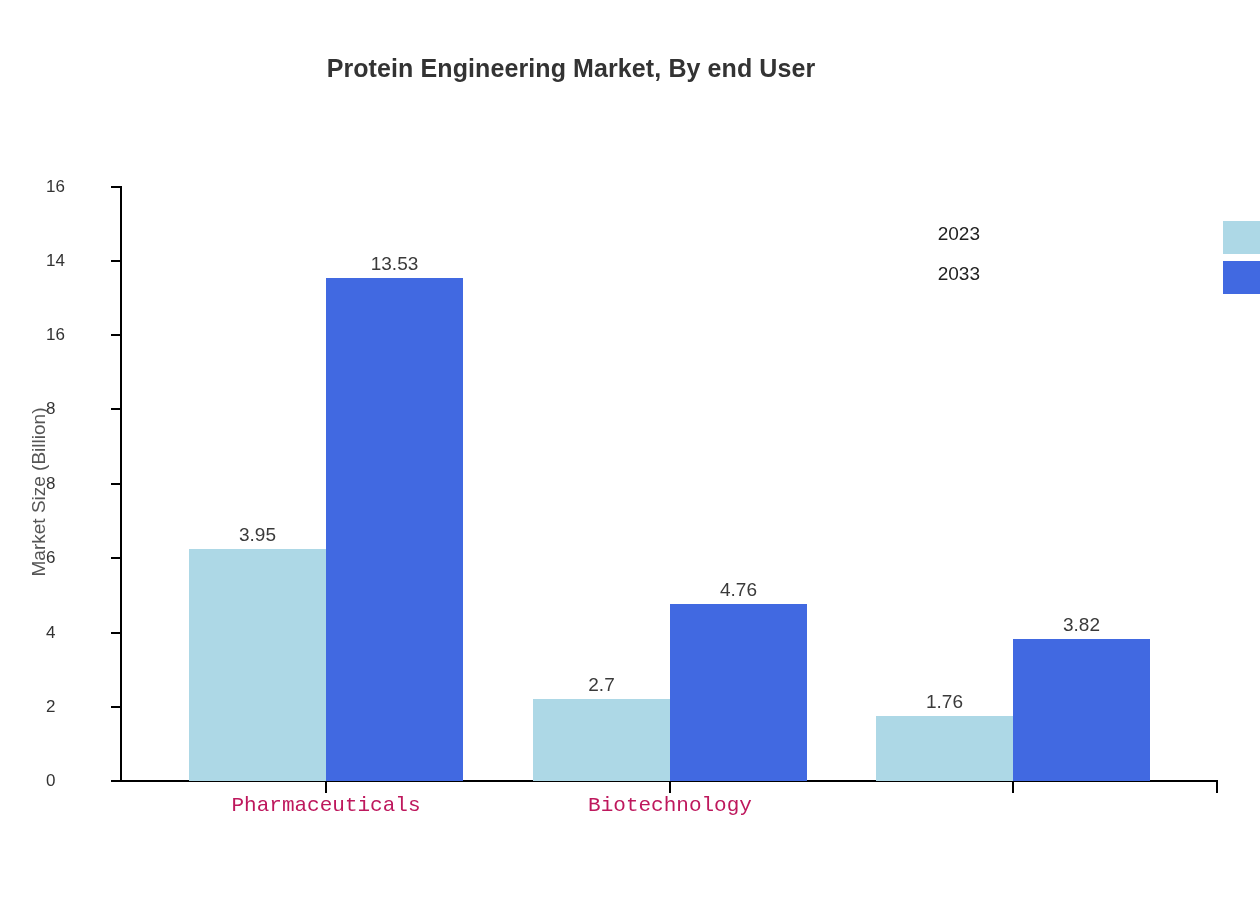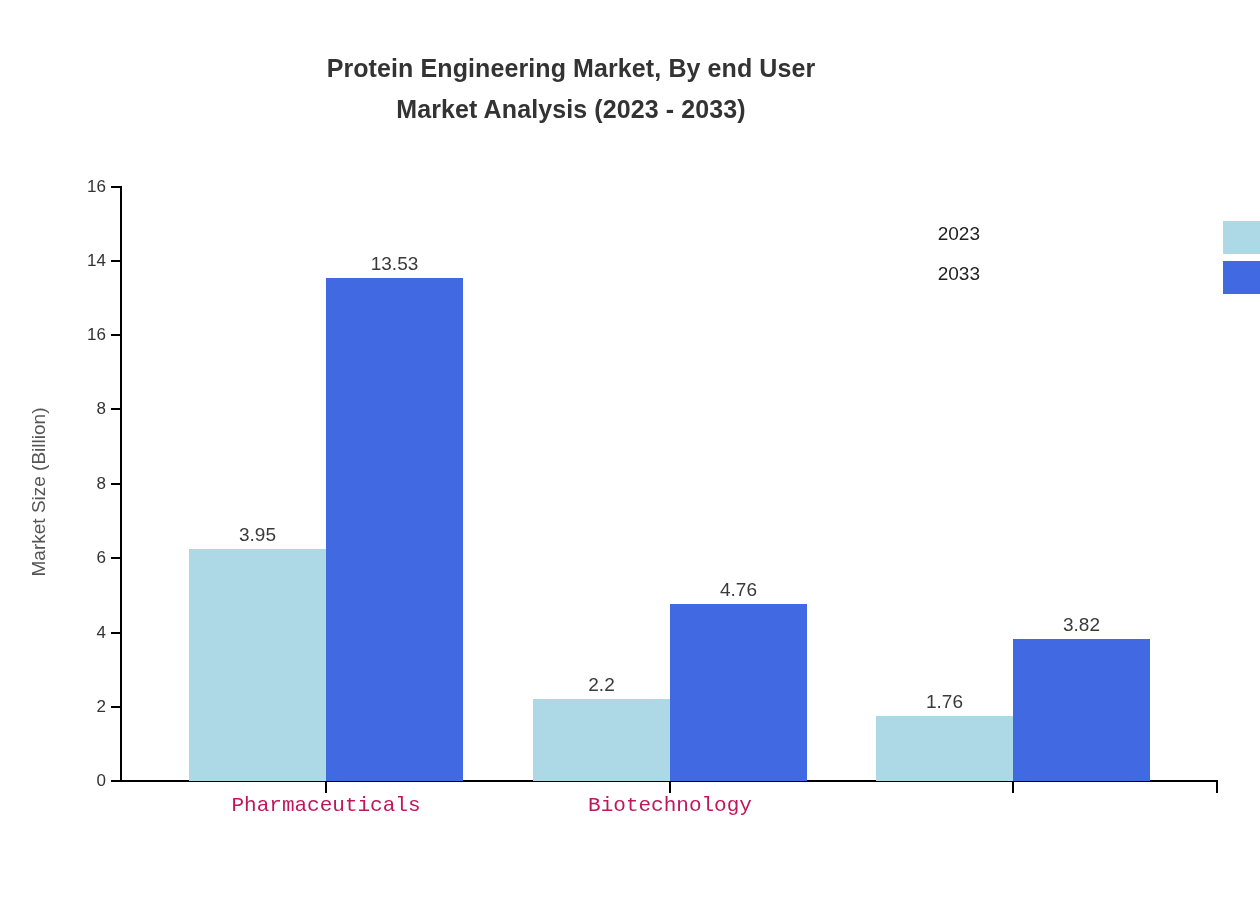--- a/index.html
+++ b/index.html
@@ -30,21 +30,21 @@
   }
   .axis-x{
     position:absolute;left:122px;top:780px;
     width:1096px;height:2px;background:#000000;
   }
   .tick-y{
     position:absolute;width:9px;height:2px;background:#000000;left:111px;
   }
   .ticklabel-y{
     position:absolute;right:1154px;color:#333333;font-size:17px;
-    text-align:right;width:60px;line-height:17px;
+    text-align:left;width:60px;line-height:17px;
   }
   .tick-x{
     position:absolute;top:782px;width:2px;height:11px;background:#000000;
   }
 
   
   .ylabel{
     position:absolute;left:-171px;top:481px;
     width:420px;text-align:center;
     color:#555555;font-size:19px;
@@ -87,21 +87,20 @@
     text-align:center;color:#555555;font-size:19px;line-height:24px;
   }
 </style>
 </head>
 <body>
 
 <div id="chart-root">
 
   <div class="title-block">
     <span class="title-line">Protein Engineering Market, By end User</span>
-    <span class="title-line">Market Analysis (2023 - 2033)</span>
   </div>
 
   <div class="axis-y"></div>
 
   <div class="axis-x"></div>
 
   <div class="tick-y" style="top:780px"></div>
   <div class="ticklabel-y" style="top:772px">0</div>
 
   <div class="tick-y" style="top:706px"></div>
@@ -137,21 +136,21 @@
 
   <div class="plot">
 
     <div class="bar s2023" style="left:67px;width:137px;height:232px;"></div>
     <div class="bar s2033" style="left:204px;width:137px;height:503px;"></div>
     <div class="barlabel" style="left:67px;width:137px;top:339px;">3.95</div>
     <div class="barlabel" style="left:204px;width:137px;top:68px;">13.53</div>
 
     <div class="bar s2023" style="left:411px;width:137px;height:82px;"></div>
     <div class="bar s2033" style="left:548px;width:137px;height:177px;"></div>
-    <div class="barlabel" style="left:411px;width:137px;top:489px;">2.2</div>
+    <div class="barlabel" style="left:411px;width:137px;top:489px;">2.7</div>
     <div class="barlabel" style="left:548px;width:137px;top:394px;">4.76</div>
 
     <div class="bar s2023" style="left:754px;width:137px;height:65px;"></div>
     <div class="bar s2033" style="left:891px;width:137px;height:142px;"></div>
     <div class="barlabel" style="left:754px;width:137px;top:506px;">1.76</div>
     <div class="barlabel" style="left:891px;width:137px;top:429px;">3.82</div>
 
   </div>
 
   <div class="catlabel" style="left:176px;width:300px;">Pharmaceuticals</div>

